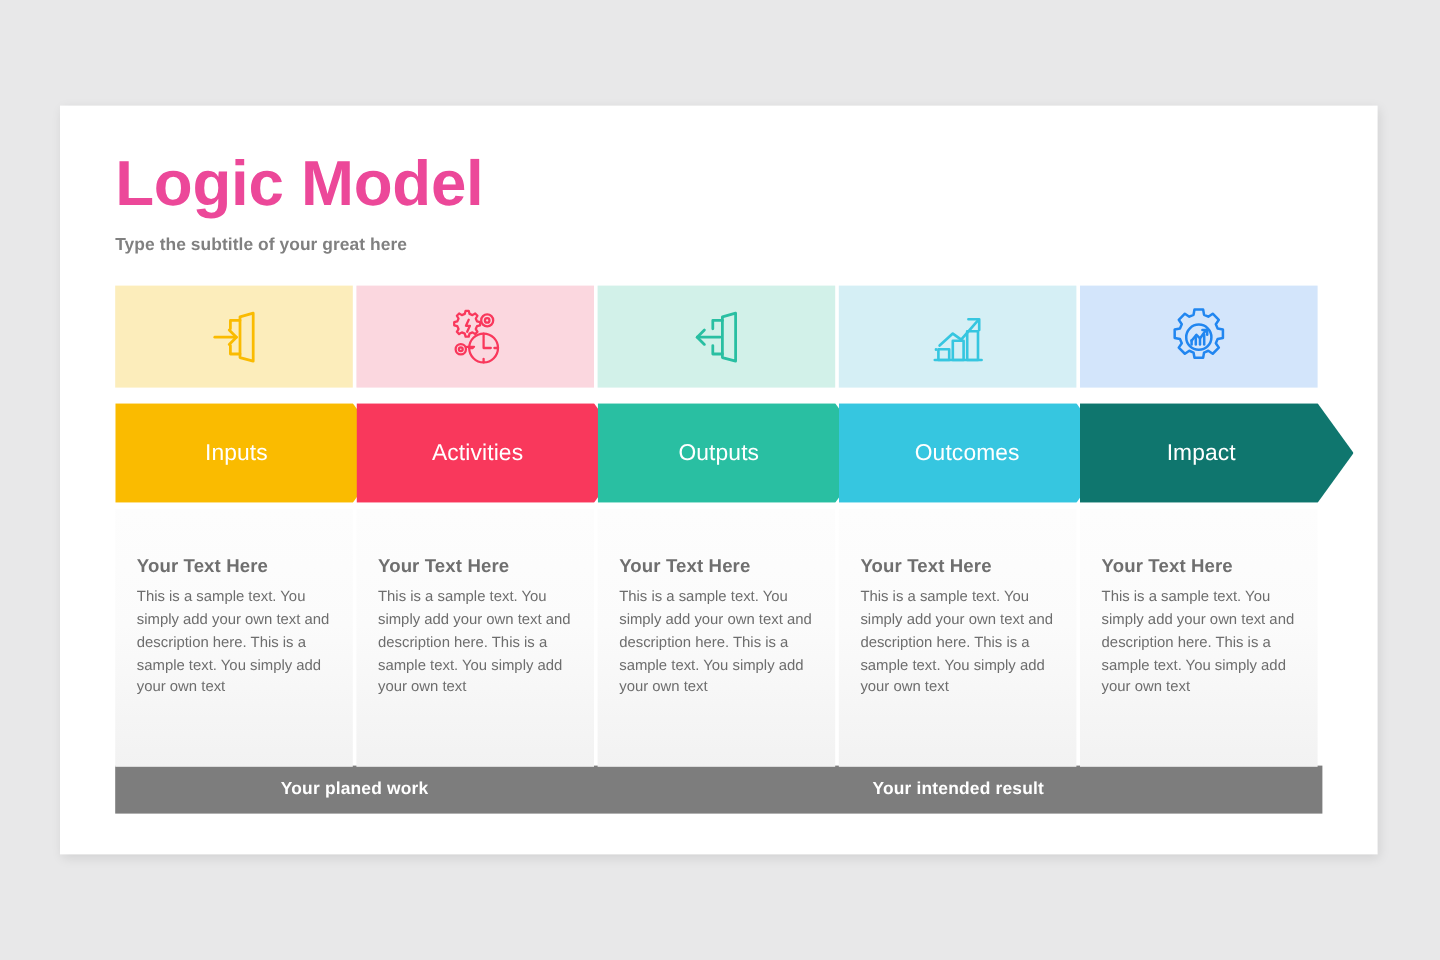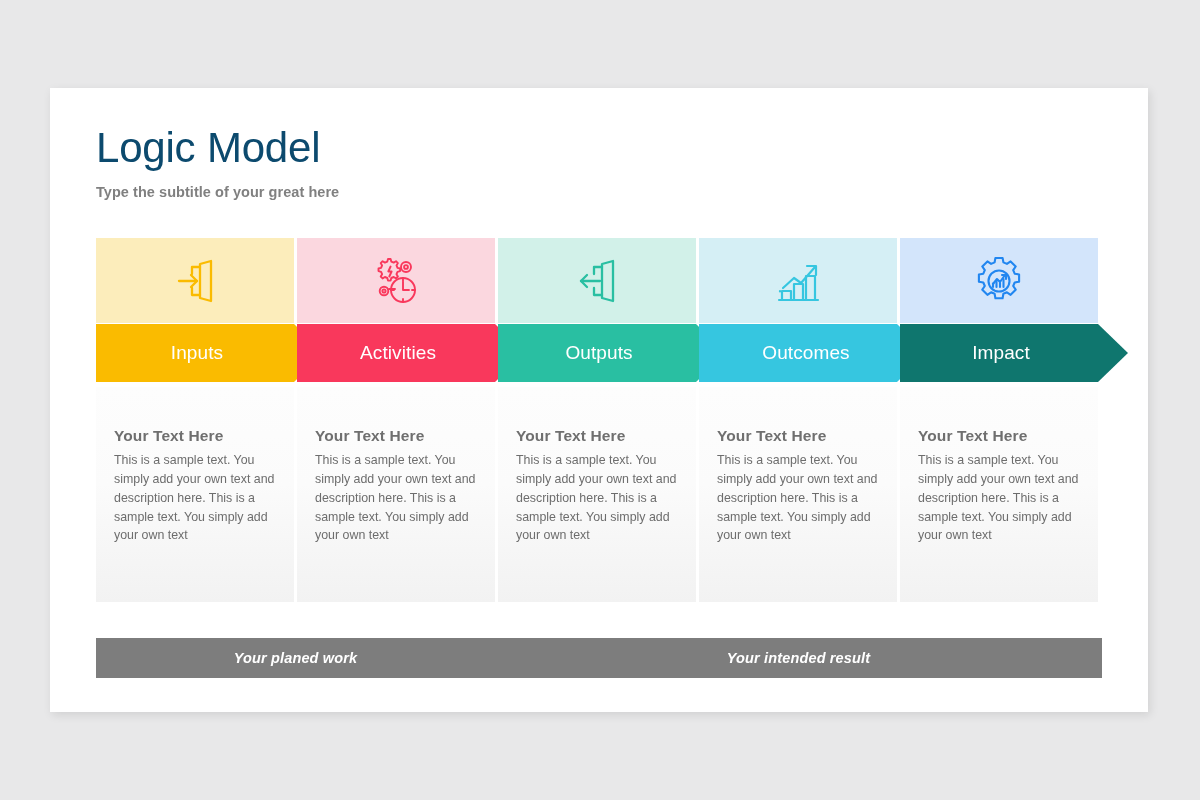--- a/index.html
+++ b/index.html
@@ -22,23 +22,23 @@
     top: 88px;
     width: 1098px;
     height: 624px;
     background: #ffffff;
     box-shadow: 2px 3px 9px rgba(0,0,0,0.10);
   }
 
   
   .header { position: absolute; left: 46px; top: 38px; }
   .slide-title {
-    font-size: 42px;
-    font-weight: 400;
-    color: #0c4a6e;
+    font-size: 53px;
+    font-weight: 700;
+    color: #ec4899;
     letter-spacing: -0.2px;
     line-height: 1.05;
   }
   .slide-subtitle {
     font-size: 14.5px;
     font-weight: 700;
     color: #808080;
     margin-top: 14px;
     letter-spacing: 0.05px;
   }
@@ -69,22 +69,22 @@
     display: flex;
     align-items: center;
     justify-content: center;
     position: relative;
     z-index: 1;
   }
   .icon-card svg { display: block; }
 
   
   .arrow-band {
-    height: 58px;
-    margin-top: 1px;
+    height: 83px;
+    margin-top: 13px;
     position: relative;
     display: flex;
     align-items: center;
     justify-content: center;
     z-index: 3;
     clip-path: polygon(0 0, calc(100% - 30px) 0, 100% 50%, calc(100% - 30px) 100%, 0 100%);
     width: 228px;
     text-align: right;
   }
   .arrow-label {
@@ -119,21 +119,20 @@
   }
 
   
   .footer-bars {
     position: absolute;
     left: 46px;
     top: 550px;
     width: 1006px;
     display: flex;
     gap: 0;
-    font-style: italic;
   }
   .footer-bar {
     height: 40px;
     background: #7d7d7d;
     color: #ffffff;
     font-size: 14.5px;
     font-weight: bold;
     display: flex;
     align-items: center;
     justify-content: center;

